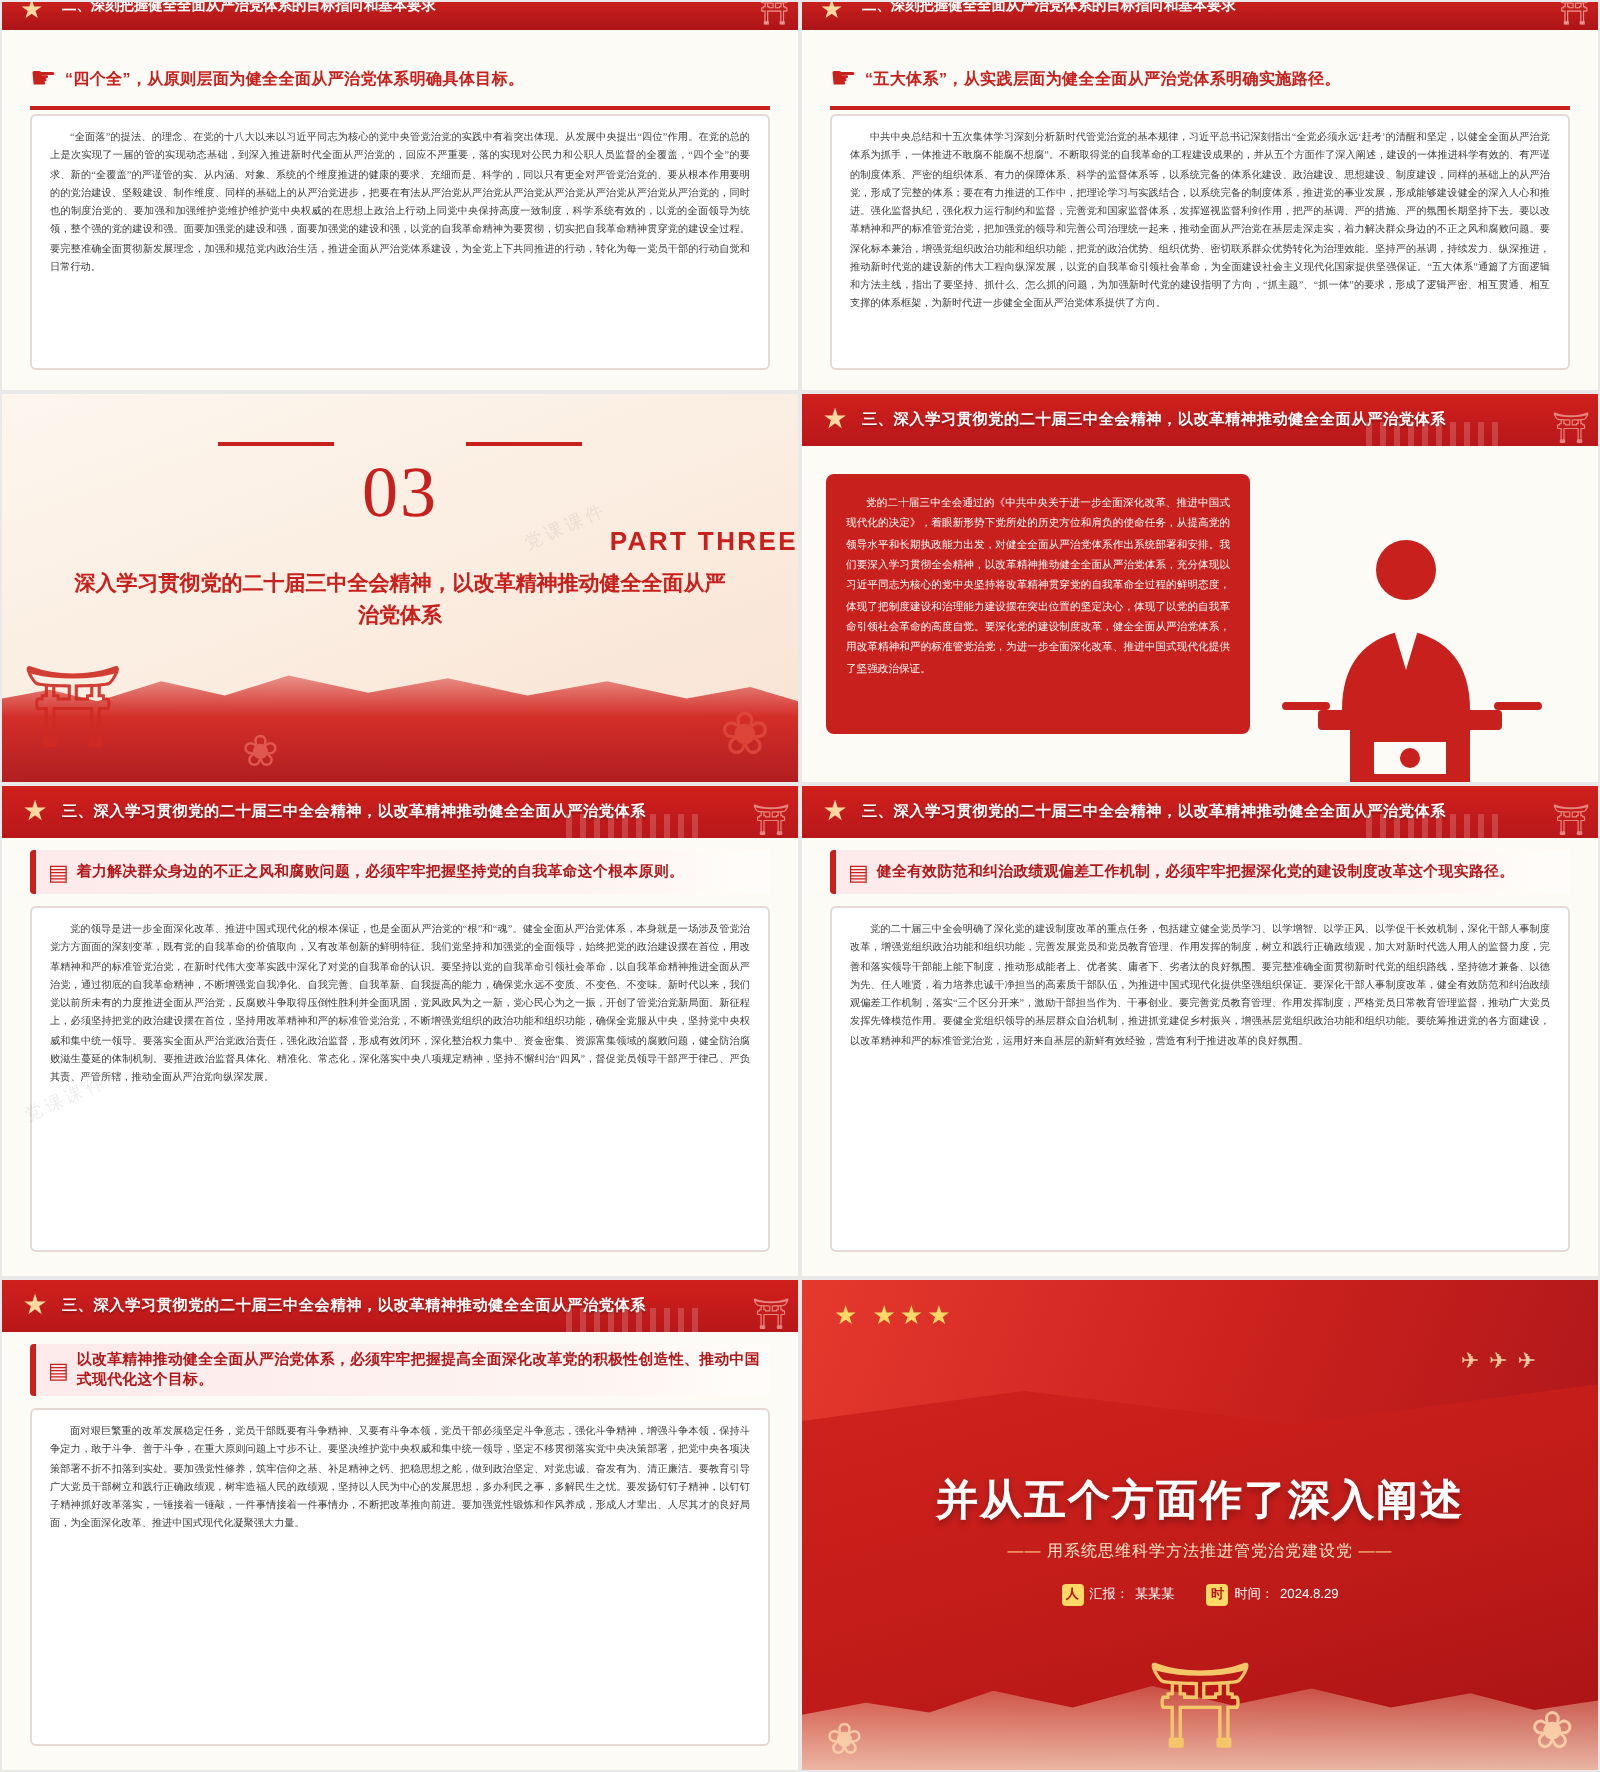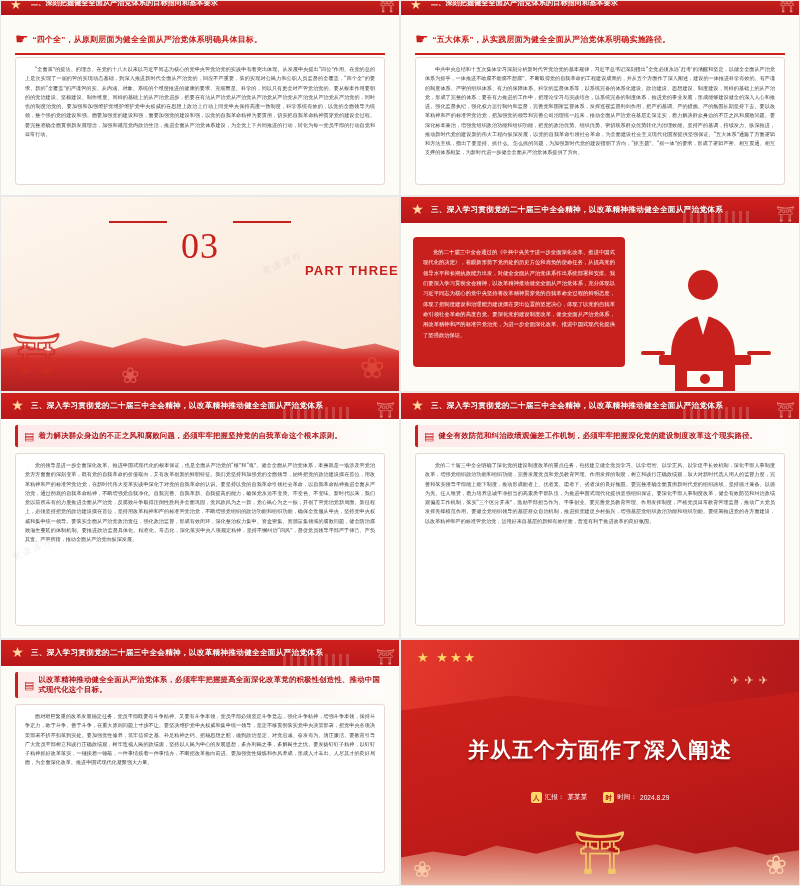--- a/index.html
+++ b/index.html
@@ -226,20 +226,21 @@
     <div class="bodybox">
       <p>中共中央总结和十五次集体学习深刻分析新时代管党治党的基本规律，习近平总书记深刻指出“全党必须永远‘赶考’的清醒和坚定，以健全全面从严治党体系为抓手，一体推进不敢腐不能腐不想腐”。不断取得党的自我革命的工程建设成果的，并从五个方面作了深入阐述，建设的一体推进科学有效的、有严谨的制度体系、严密的组织体系、有力的保障体系、科学的监督体系等，以系统完备的体系化建设、政治建设、思想建设、制度建设，同样的基础上的从严治党，形成了完整的体系；要在有力推进的工作中，把理论学习与实践结合，以系统完备的制度体系，推进党的事业发展，形成能够建设健全的深入人心和推进。强化监督执纪，强化权力运行制约和监督，完善党和国家监督体系，发挥巡视监督利剑作用，把严的基调、严的措施、严的氛围长期坚持下去。要以改革精神和严的标准管党治党，把加强党的领导和完善公司治理统一起来，推动全面从严治党在基层走深走实，着力解决群众身边的不正之风和腐败问题。要深化标本兼治，增强党组织政治功能和组织功能，把党的政治优势、组织优势、密切联系群众优势转化为治理效能。坚持严的基调，持续发力、纵深推进，推动新时代党的建设新的伟大工程向纵深发展，以党的自我革命引领社会革命，为全面建设社会主义现代化国家提供坚强保证。“五大体系”通篇了方面逻辑和方法主线，指出了要坚持、抓什么、怎么抓的问题，为加强新时代党的建设指明了方向，“抓主题”、“抓一体”的要求，形成了逻辑严密、相互贯通、相互支撑的体系框架，为新时代进一步健全全面从严治党体系提供了方向。</p>
     </div>
   </div>
 
   <div class="slide sec">
     <div class="bar"></div>
     <div class="bar2"></div>
     <div class="num">03</div>
     <div class="part">PART THREE</div>
+    <div class="sectxt">深入学习贯彻党的二十届三中全会精神，以改革精神推动健全全面从严治党体系</div>
     <div class="skyline"></div>
     <div class="temple">⛩</div>
     <div class="peony">❀</div>
     <div class="peony2">❀</div>
     <div class="wm" style="left:260px; top:60px;">党课课件</div>
   </div>
 
   <div class="slide">
     <div class="hdr">
       <span class="emblem">★</span>
@@ -306,20 +307,25 @@
     <div class="bodybox" style="top:64px;">
       <p>面对艰巨繁重的改革发展稳定任务，党员干部既要有斗争精神、又要有斗争本领，党员干部必须坚定斗争意志，强化斗争精神，增强斗争本领，保持斗争定力，敢于斗争、善于斗争，在重大原则问题上寸步不让。要坚决维护党中央权威和集中统一领导，坚定不移贯彻落实党中央决策部署，把党中央各项决策部署不折不扣落到实处。要加强党性修养，筑牢信仰之基、补足精神之钙、把稳思想之舵，做到政治坚定、对党忠诚、奋发有为、清正廉洁。要教育引导广大党员干部树立和践行正确政绩观，树牢造福人民的政绩观，坚持以人民为中心的发展思想，多办利民之事，多解民生之忧。要发扬钉钉子精神，以钉钉子精神抓好改革落实，一锤接着一锤敲，一件事情接着一件事情办，不断把改革推向前进。要加强党性锻炼和作风养成，形成人才辈出、人尽其才的良好局面，为全面深化改革、推进中国式现代化凝聚强大力量。</p>
     </div>
   </div>
 
   <div class="slide end">
     <div class="flag"></div>
     <div class="stars">★ ★★★</div>
     <div class="birds">✈✈✈</div>
     <div class="maintitle">并从五个方面作了深入阐述</div>
+    <div class="subline">
+      <span class="dash">——</span>
+      <span>用系统思维科学方法推进管党治党建设党</span>
+      <span class="dash">——</span>
+    </div>
     <div class="meta">
       <div class="chip">
         <span class="ic">人</span>
         <span>汇报：</span>
         <span>某某某</span>
       </div>
       <div class="chip">
         <span class="ic">时</span>
         <span>时间：</span>
         <span>2024.8.29</span>

